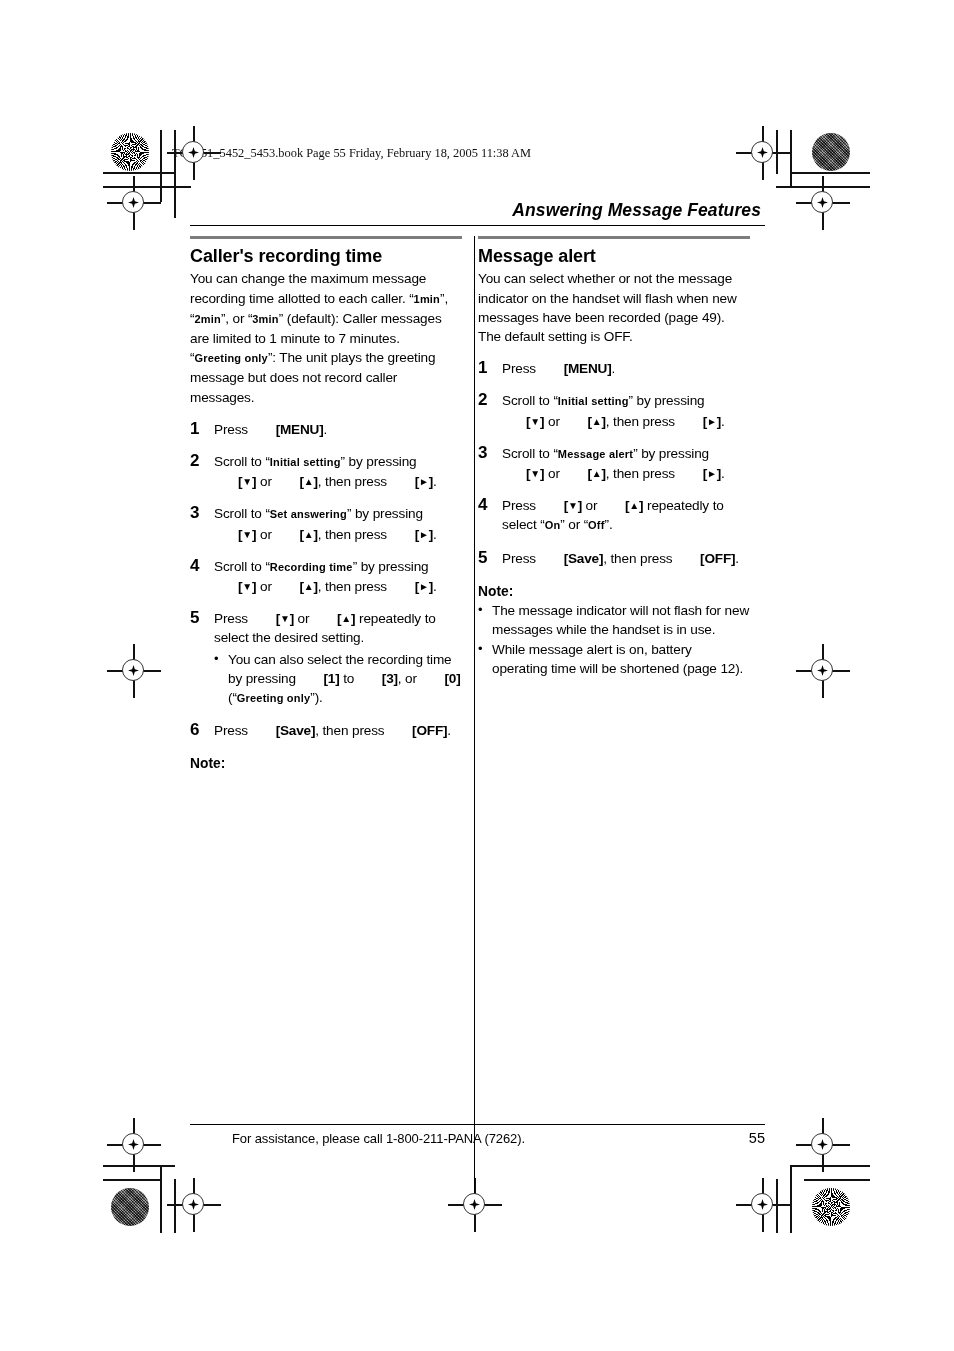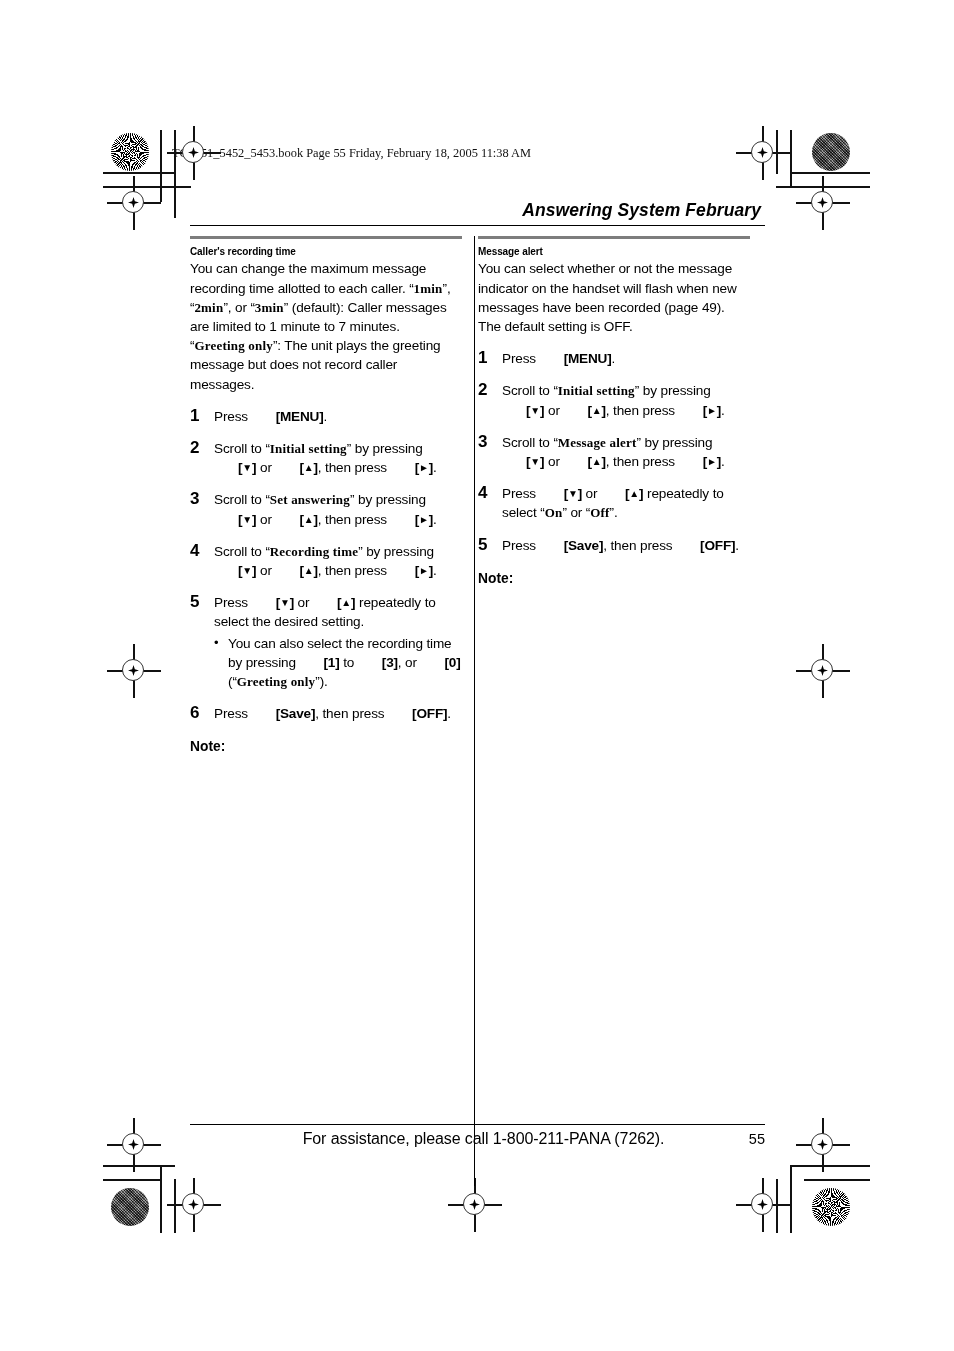--- a/index.html
+++ b/index.html
@@ -130,38 +130,38 @@
     background: #000;
   }
 
   .gray-rule {
     height: 3.4px;
     background: #7d7d7d;
     margin-bottom: 7px;
   }
 
   h2.heading {
-    font-size: 10px;
+    font-size: 18px;
     font-weight: bold;
     margin: 0 0 2px 0;
     letter-spacing: -0.1px;
   }
 
   p.para {
     font-size: 13.6px;
     line-height: 19.2px;
     margin: 0;
     letter-spacing: -0.15px;
   }
 
   
   code, .mono {
-    font-family: Liberation Serif, serif;
-    font-weight: bold;
-    font-size: 13px;
+    font-family: Liberation Sans, sans-serif;
+    font-weight: bold;
+    font-size: 11px;
     letter-spacing: 0.2px;
   }
 
   
   .key {
     font-weight: bold;
     letter-spacing: -0.2px;
     margin-left: 24px;
   }
   .key .brk {
@@ -233,22 +233,21 @@
   .footer-rule {
     border-top: 1.4px solid #000;
   }
   .footer-row {
     display: flex;
     align-items: baseline;
     padding-top: 5px;
   }
   .footer-text {
     flex: 1;
-    text-align: center;
-    font-size: 16px;
+    font-size: 13px;
     letter-spacing: -0.1px;
     padding-left: 42px;
   }
   .footer-page {
     font-size: 14.5px;
     width: 30px;
     text-align: right;
   }
 
   
@@ -334,21 +333,21 @@
   <div class="reg-target" style="left:458px; top:1188px;">
       <span class="ring"></span>
       <span class="dot"></span>
     </div>
 </div>
 
 <div class="file-header">TG5451_5452_5453.book  Page 55  Friday, February 18, 2005  11:38 AM</div>
 
 <div class="page-body">
 
-  <div class="section-title">Answering System February</div>
+  <div class="section-title">Answering Message Features</div>
   <div class="title-rule"></div>
 
   <div class="columns">
     <div class="col-divider"></div>
 
     <div class="col col-left">
       <div class="gray-rule"></div>
       <h2 class="heading">Caller's recording time</h2>
 
       <p class="para"><span>You can change the maximum message recording time allotted to each caller. “</span><code>1min</code><span>”, “</span><code>2min</code><span>”, or “</span><code>3min</code><span>” (default): Caller messages are limited to 1 minute to 7 minutes.</span></p>
@@ -377,20 +376,24 @@
 
       <ol class="steps">
           <li><span class="num">1</span><span><span>Press </span><span class="key">[MENU]</span><span>.</span></span></li>
           <li><span class="num">2</span><span><span>Scroll to “</span><code>Initial setting</code><span>” by pressing </span><span class="key"><span class="brk">[</span><span class="tri">▼</span><span class="brk">]</span></span><span> or </span><span class="key"><span class="brk">[</span><span class="tri">▲</span><span class="brk">]</span></span><span>, then press </span><span class="key"><span class="brk">[</span><span class="tri">►</span><span class="brk">]</span></span><span>.</span></span></li>
           <li><span class="num">3</span><span><span>Scroll to “</span><code>Message alert</code><span>” by pressing </span><span class="key"><span class="brk">[</span><span class="tri">▼</span><span class="brk">]</span></span><span> or </span><span class="key"><span class="brk">[</span><span class="tri">▲</span><span class="brk">]</span></span><span>, then press </span><span class="key"><span class="brk">[</span><span class="tri">►</span><span class="brk">]</span></span><span>.</span></span></li>
           <li><span class="num">4</span><span><span>Press </span><span class="key"><span class="brk">[</span><span class="tri">▼</span><span class="brk">]</span></span><span> or </span><span class="key"><span class="brk">[</span><span class="tri">▲</span><span class="brk">]</span></span><span> repeatedly to select “</span><code>On</code><span>” or “</span><code>Off</code><span>”.</span></span></li>
           <li><span class="num">5</span><span><span>Press </span><span class="key">[Save]</span><span>, then press </span><span class="key">[OFF]</span><span>.</span></span></li>
         </ol>
 
       <div class="note-label">Note:</div>
+      <ul class="notes">
+          <li><span>The message indicator will not flash for new messages while the handset is in use.</span></li>
+          <li><span>While message alert is on, battery operating time will be shortened (page 12).</span></li>
+        </ul>
     </div>
   </div>
 </div>
 
 <div class="footer">
   <div class="footer-rule"></div>
   <div class="footer-row">
     <div class="footer-text">For assistance, please call 1-800-211-PANA (7262).</div>
     <div class="footer-page">55</div>
   </div>

